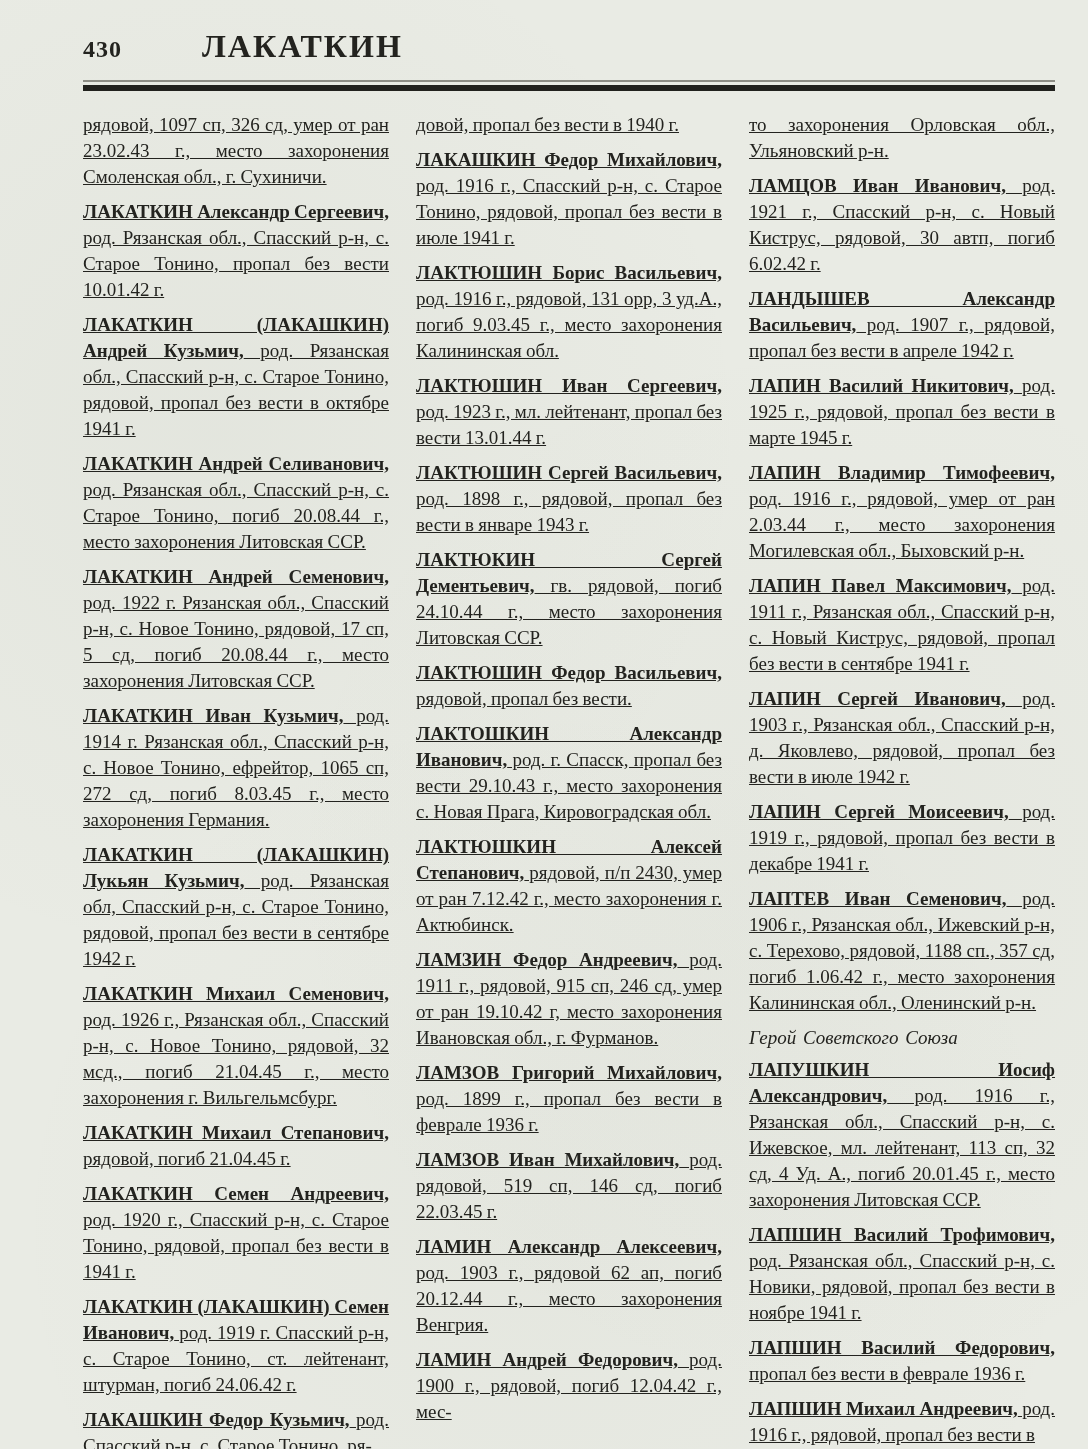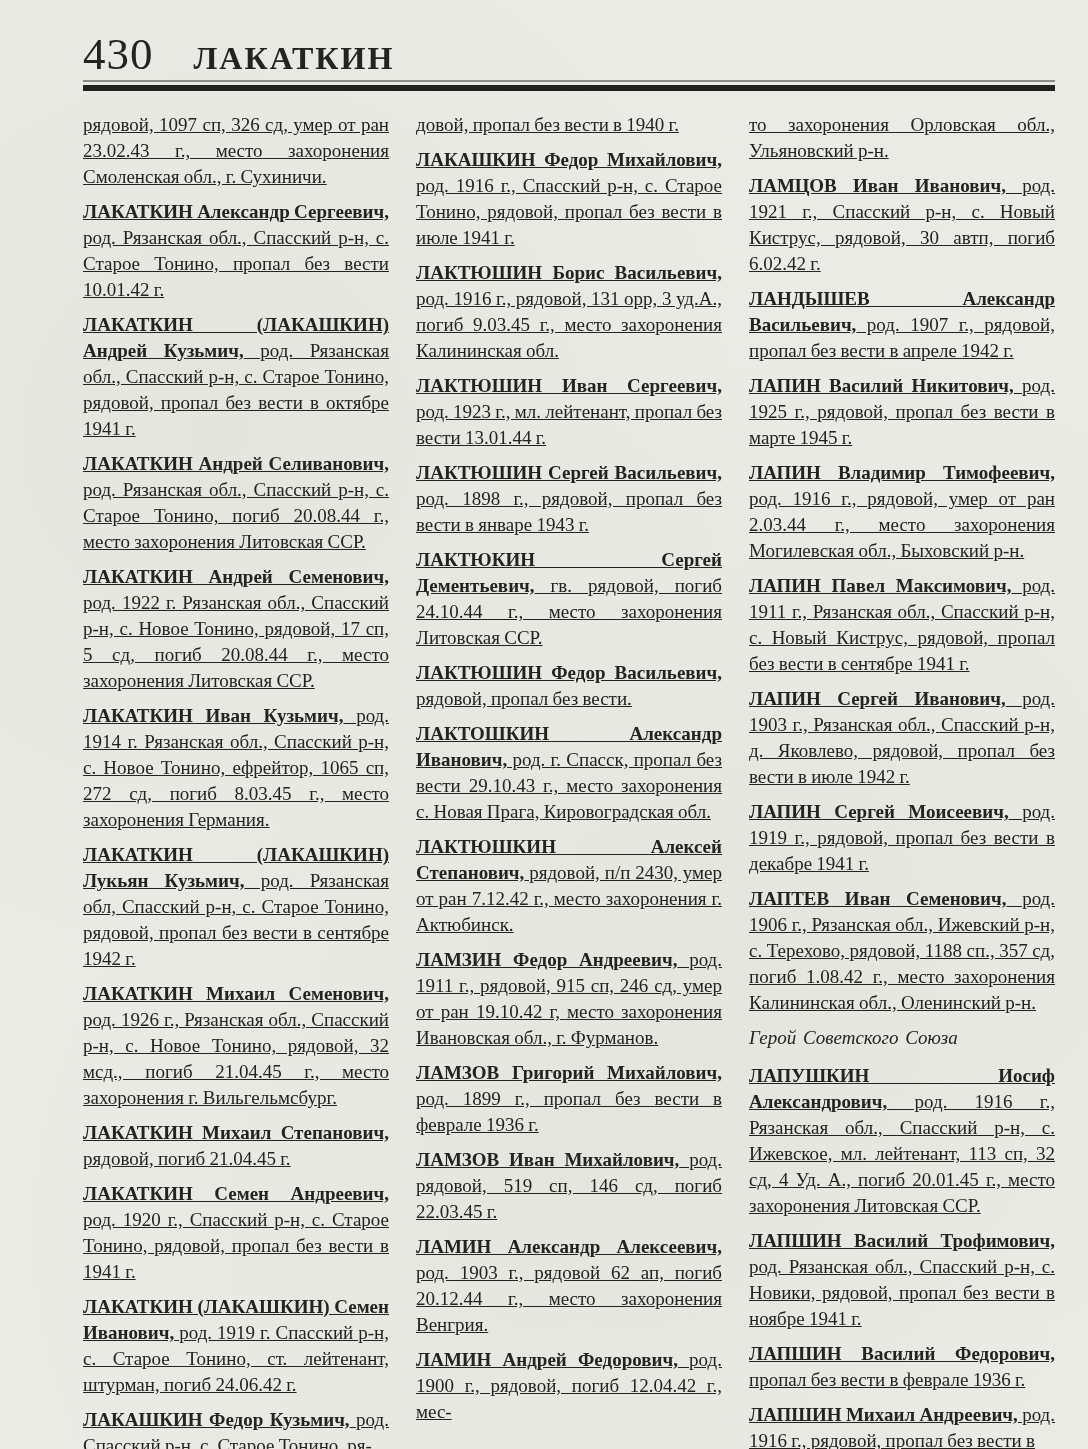--- a/index.html
+++ b/index.html
@@ -23,29 +23,29 @@
       radial-gradient(circle at 50% 85%, rgba(120,130,110,0.04), transparent 40%);
     pointer-events: none;
   }
   .page-header {
     position: absolute;
     left: 83px;
     top: 28px;
     white-space: nowrap;
   }
   .page-number {
-    font-size: 45px;
-    font-weight: normal;
+    font-size: 24px;
+    font-weight: bold;
     letter-spacing: 1px;
   }
   .head-word {
     font-size: 32px;
     font-weight: bold;
     letter-spacing: 2px;
-    margin-left: 40px;
+    margin-left: 80px;
   }
   .header-rule {
     position: absolute;
     left: 83px;
     top: 80px;
     width: 972px;
     border-top: 2px solid #8d8d85;
   }
   .header-rule .thick {
     margin-top: 3px;
@@ -73,21 +73,21 @@
     text-decoration: underline;
   }
   .entry b { font-weight: bold; }
   .hero-heading {
     font-size: 19px;
     line-height: 26px;
     font-weight: normal;
     font-style: italic;
     word-spacing: 2px;
   }
-  .entry.after-heading { margin-top: 12px; }
+  .entry.after-heading { margin-top: 6px; }
 </style>
 </head>
 <body>
 
 <div class="page">
 
   <div class="page-header">
     <span class="page-number">430</span><span class="head-word">ЛАКАТКИН</span>
   </div>
 
@@ -131,21 +131,21 @@
 
     <section class="col">
       <p class="entry"><b></b><span>то захоронения Орловская обл., Ульяновский р-н.</span></p>
       <p class="entry"><b>ЛАМЦОВ Иван Иванович,</b><span> род. 1921 г., Спасский р-н, с. Новый Киструс, рядовой, 30 автп, погиб 6.02.42 г.</span></p>
       <p class="entry"><b>ЛАНДЫШЕВ Александр Васильевич,</b><span> род. 1907 г., рядовой, пропал без вести в апреле 1942 г.</span></p>
       <p class="entry"><b>ЛАПИН Василий Никитович,</b><span> род. 1925 г., рядовой, пропал без вести в марте 1945 г.</span></p>
       <p class="entry"><b>ЛАПИН Владимир Тимофеевич,</b><span> род. 1916 г., рядовой, умер от ран 2.03.44 г., место захоронения Могилевская обл., Быховский р-н.</span></p>
       <p class="entry"><b>ЛАПИН Павел Максимович,</b><span> род. 1911 г., Рязанская обл., Спасский р-н, с. Новый Киструс, рядовой, пропал без вести в сентябре 1941 г.</span></p>
       <p class="entry"><b>ЛАПИН Сергей Иванович,</b><span> род. 1903 г., Рязанская обл., Спасский р-н, д. Яковлево, рядовой, пропал без вести в июле 1942 г.</span></p>
       <p class="entry"><b>ЛАПИН Сергей Моисеевич,</b><span> род. 1919 г., рядовой, пропал без вести в декабре 1941 г.</span></p>
-      <p class="entry"><b>ЛАПТЕВ Иван Семенович,</b><span> род. 1906 г., Рязанская обл., Ижевский р-н, с. Терехово, рядовой, 1188 сп., 357 сд, погиб 1.08.42 г., место захоронения Калининская обл., Оленинский р-н.</span></p>
+      <p class="entry"><b>ЛАПТЕВ Иван Семенович,</b><span> род. 1906 г., Рязанская обл., Ижевский р-н, с. Терехово, рядовой, 1188 сп., 357 сд, погиб 1.06.42 г., место захоронения Калининская обл., Оленинский р-н.</span></p>
       <div class="hero-heading">Герой Советского Союза</div>
       <p class="entry after-heading"><b>ЛАПУШКИН Иосиф Александрович,</b><span> род. 1916 г., Рязанская обл., Спасский р-н, с. Ижевское, мл. лейтенант, 113 сп, 32 сд, 4 Уд. А., погиб 20.01.45 г., место захоронения Литовская ССР.</span></p>
       <p class="entry"><b>ЛАПШИН Василий Трофимович,</b><span> род. Рязанская обл., Спасский р-н, с. Новики, рядовой, пропал без вести в ноябре 1941 г.</span></p>
       <p class="entry"><b>ЛАПШИН Василий Федорович,</b><span> пропал без вести в феврале 1936 г.</span></p>
       <p class="entry"><b>ЛАПШИН Михаил Андреевич,</b><span> род. 1916 г., рядовой, пропал без вести в</span></p>
     </section>
 
   </div>
 </div>
 

